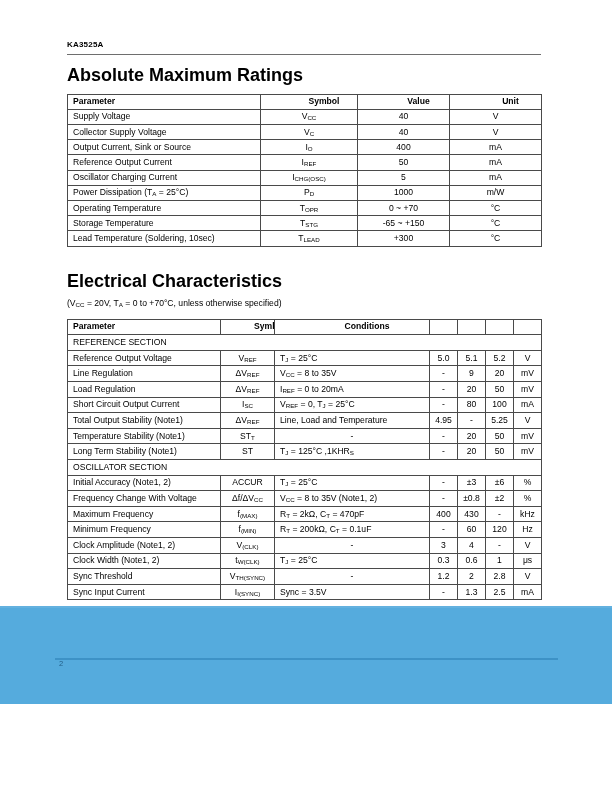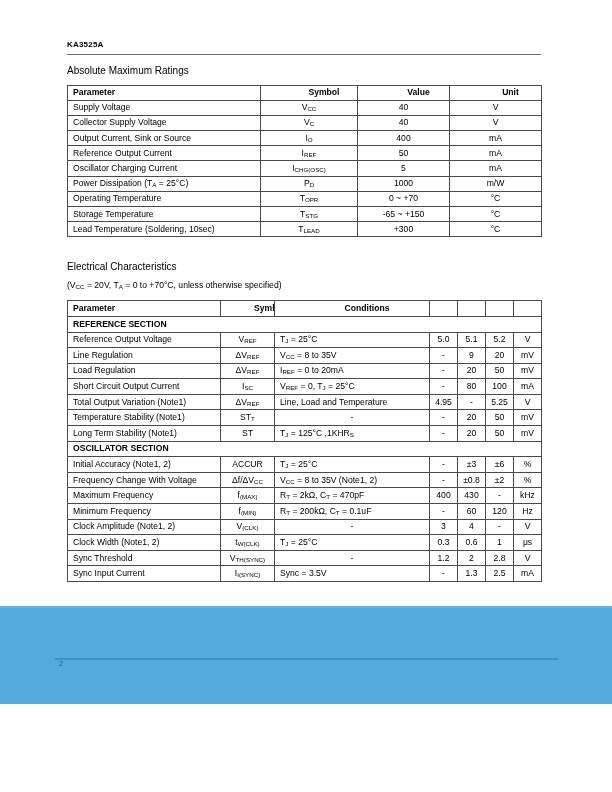--- a/index.html
+++ b/index.html
@@ -9,36 +9,36 @@
     --page-number-color:#235f87;
   }
   html,body{margin:0;padding:0;background:#ffffff;}
   .page{
     position:relative;width:612px;height:704px;background:#ffffff;
     font-family:"Liberation Sans",sans-serif;color:#000;overflow:hidden;
   }
   .content{position:absolute;left:67px;top:40px;width:474px;}
   .part-number{font-size:8px;font-weight:bold;letter-spacing:.2px;}
   .header-rule{border-bottom:1px solid #6e6e6e;margin-top:5px;height:0;}
-  .section-title{font-size:10px;font-weight:normal;margin:10px 0 0 0;line-height:1.15;}
+  .section-title{font-size:18px;font-weight:bold;margin:10px 0 0 0;line-height:1.15;}
   .section-title.second{margin-top:24px;}
   .ec-note{font-size:8.6px;margin-top:8px;line-height:1.1;}
   table.datasheet{
     border-collapse:collapse;table-layout:fixed;width:474px;
     font-size:8.6px;margin-top:8px;
   }
   table.datasheet.ec{margin-top:10px;}
   .datasheet th,.datasheet td{
     border:1px solid #4a4a4a;text-align:center;vertical-align:middle;
     padding:0 3px;height:14.2px;line-height:1.05;overflow:hidden;white-space:nowrap;
   }
   table.ec th,table.ec td{height:14.6px;}
   .datasheet th{font-weight:bold;padding-left:33px;}
   .datasheet th:first-child,.datasheet td.left,.datasheet td.section{text-align:left;padding-left:5px;}
-  .datasheet td.section{font-weight:bold;}
+  .datasheet td.section{font-weight:normal;}
   sub{font-size:72%;vertical-align:-0.12em;line-height:0;}
   .banner{
     position:absolute;left:0;bottom:0;width:612px;height:98px;
     background:var(--banner-blue);border-top:2px solid #63b1df;box-sizing:border-box;
   }
   .banner-line{position:absolute;left:55px;top:50px;width:503px;height:2px;background:var(--banner-line);}
   .page-number{position:absolute;left:59px;top:52px;font-size:7.5px;color:var(--page-number-color);line-height:1;}
   .watermark-text{
     position:absolute;top:0;left:0;right:0;text-align:center;
     font-size:90px;line-height:81px;letter-spacing:-3px;font-weight:400;
@@ -186,21 +186,21 @@
           <tr>
             <td class="left">Short Circuit Output Current</td>
             <td>I<sub>SC</sub></td>
             <td class="left">V<sub>REF</sub> = 0, T<sub>J</sub> = 25°C</td>
             <td>-</td>
             <td>80</td>
             <td>100</td>
             <td>mA</td>
           </tr>
           <tr>
-            <td class="left">Total Output Variation (Note1)</td>
+            <td class="left">Total Output Stability (Note1)</td>
             <td>ΔV<sub>REF</sub></td>
             <td class="left">Line, Load and Temperature</td>
             <td>4.95</td>
             <td>-</td>
             <td>5.25</td>
             <td>V</td>
           </tr>
           <tr>
             <td class="left">Temperature Stability (Note1)</td>
             <td>ST<sub>T</sub></td>

